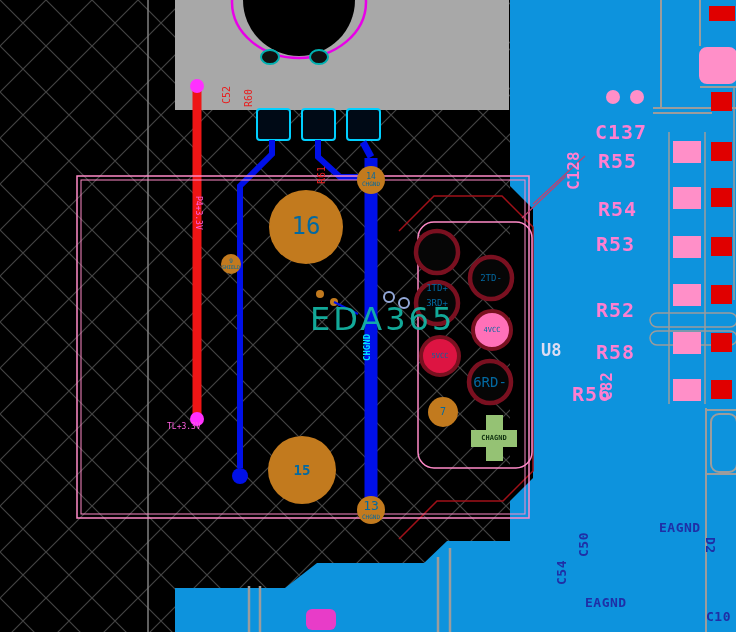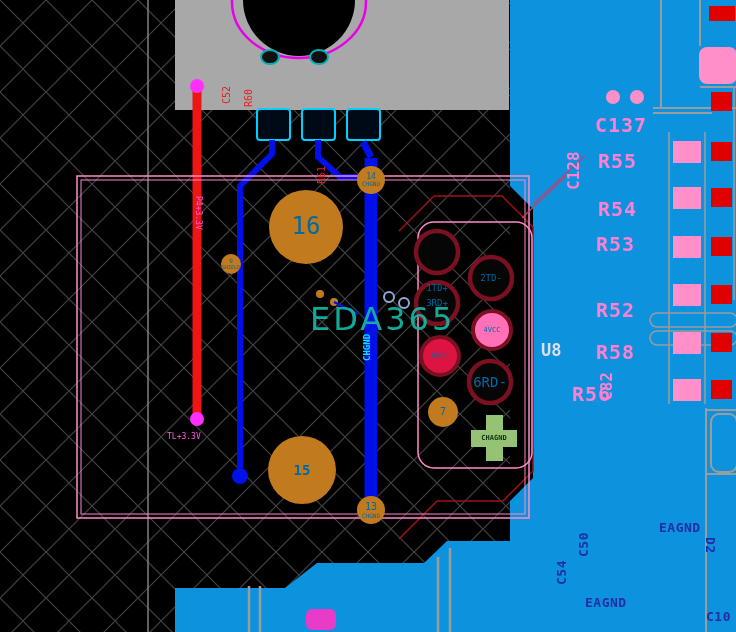--- a/index.html
+++ b/index.html
@@ -131,56 +131,56 @@
   <rect x="711" y="414" width="26" height="58" rx="8" fill="none" stroke="#9c9c9c" stroke-width="2"></rect>
   <line x1="706" y1="474" x2="737" y2="474" stroke="#9c9c9c" stroke-width="2"></line>
 
   <line x1="249" y1="586" x2="249" y2="632" stroke="#9c9c9c" stroke-width="2.5"></line>
   <line x1="260" y1="586" x2="260" y2="632" stroke="#9c9c9c" stroke-width="2.5"></line>
   <rect x="306" y="609" width="30" height="21" rx="6" fill="#e83cc8"></rect>
   <line x1="438" y1="557" x2="438" y2="632" stroke="#9c9c9c" stroke-width="2.5"></line>
   <line x1="450" y1="548" x2="450" y2="632" stroke="#9c9c9c" stroke-width="2.5"></line>
 </svg>
 
-<div class="lbl pink" style="left:595px;top:115px;">C137</div>
+<div class="lbl pink" style="left:595px;top:122px;">C137</div>
 <div class="lbl pink" style="left:598px;top:151px;">R55</div>
 <div class="lbl pink" style="left:598px;top:199px;">R54</div>
 <div class="lbl pink" style="left:596px;top:234px;">R53</div>
 <div class="lbl pink" style="left:596px;top:300px;">R52</div>
 <div class="lbl pink" style="left:596px;top:342px;">R58</div>
 <div class="lbl pink" style="left:572px;top:384px;">R56</div>
 <div class="lbl u8" style="left:541px;top:342px;">U8</div>
 <div class="lbl pink-sm rot-ccw" style="left:566px;top:190px;">C128</div>
 <div class="lbl pink-sm rot-ccw" style="left:599px;top:401px;">C82</div>
 
 <div class="lbl redlbl rot-ccw" style="left:222px;top:104px;">C52</div>
 <div class="lbl redlbl rot-ccw" style="left:244px;top:107px;">R60</div>
 <div class="lbl redlbl rot-ccw" style="left:317px;top:184px;">R61</div>
 
 <div class="lbl maglbl rot-cw" style="left:202px;top:196px;">P4+3.3V</div>
-<div class="lbl maglbl" style="left:167px;top:423px;margin-top:10px;">TL+3.3V</div>
+<div class="lbl maglbl" style="left:167px;top:423px;">TL+3.3V</div>
 
 <div class="lbl cyanlbl rot-ccw" style="left:363px;top:361px;">CHGND</div>
 
 <div class="lbl navy" style="left:659px;top:521px;">EAGND</div>
 <div class="lbl navy rot-cw" style="left:717px;top:537px;">D2</div>
 <div class="lbl navy rot-ccw" style="left:577px;top:557px;">C50</div>
 <div class="lbl navy rot-ccw" style="left:555px;top:585px;">C54</div>
 <div class="lbl navy" style="left:585px;top:596px;">EAGND</div>
 <div class="lbl navy" style="left:706px;top:610px;">C10</div>
 
 <div class="padtxt" style="left:306px;top:227px;font-size:24px;font-weight:normal;">16</div>
 <div class="padtxt" style="left:302px;top:470px;font-size:14px;font-weight:bold;">15</div>
 
 <div class="padtxt" style="left:371px;top:180px;">
   <span style="font-size:8px;">14</span>
   <span style="font-size:6px;">CHGND</span>
 </div>
 <div class="padtxt" style="left:371px;top:510px;">
-  <span style="font-size:10px;">13</span>
+  <span style="font-size:13px;">13</span>
   <span style="font-size:6px;">CHGND</span>
 </div>
 <div class="padtxt" style="left:231px;top:264px;">
   <span style="font-size:6px;">9</span>
   <span style="font-size:5px;">SHIELD</span>
 </div>
 
 <div class="padtxt" style="left:437px;top:252px;font-size:9px;margin-top:36px;">1TD+</div>
 <div class="padtxt" style="left:491px;top:278px;font-size:9px;">2TD-</div>
 <div class="padtxt" style="left:437px;top:303px;font-size:9px;">3RD+</div>

